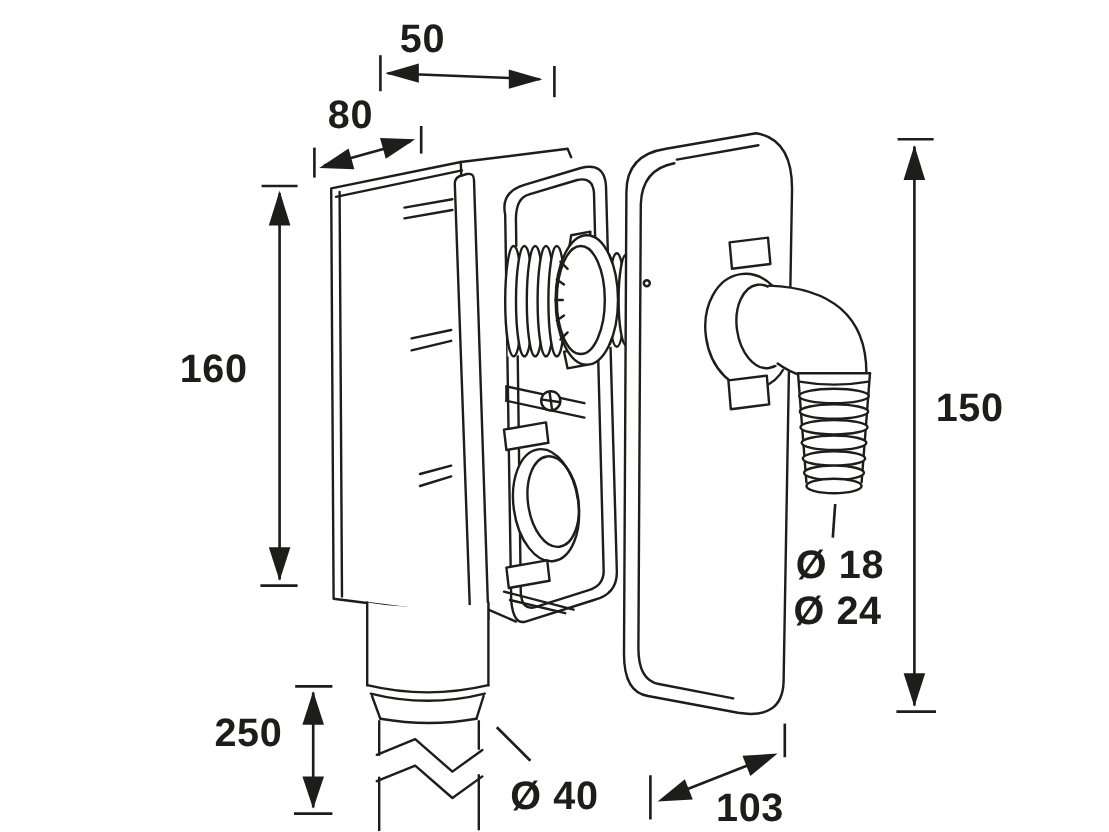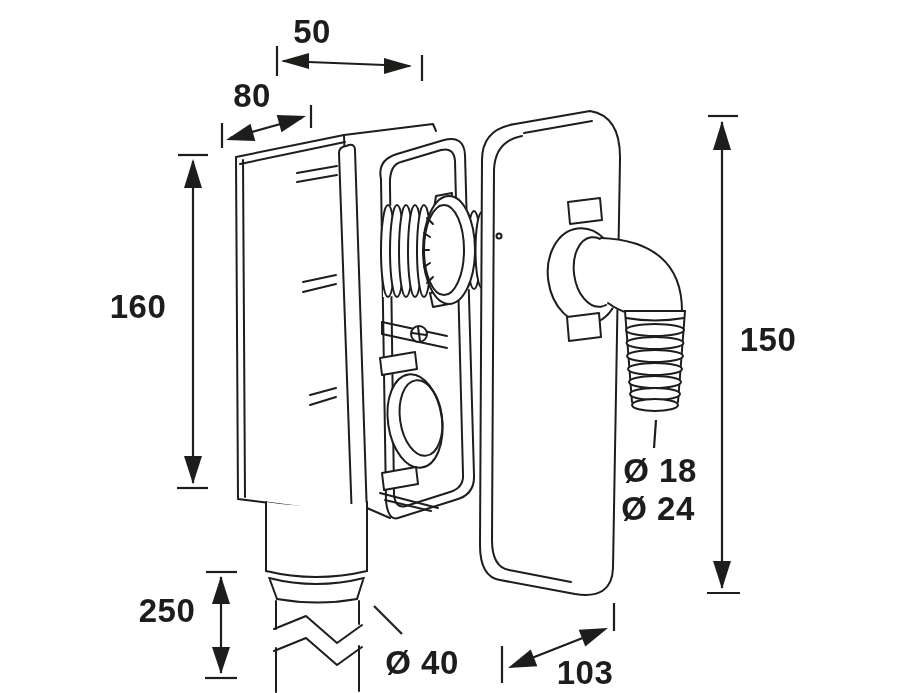--- a/index.html
+++ b/index.html
@@ -1,17 +1,17 @@
 <!DOCTYPE html>
 <html><head>
 <meta charset="utf-8">
 <style>
   html,body{margin:0;padding:0;background:#ffffff;}
   .stage{position:relative;width:884px;height:693px;background:#ffffff;overflow:hidden;
-         font-family:"Liberation Sans",sans-serif;}
+         font-family:"Liberation Sans",sans-serif;margin-left:40px;}
   svg{display:block;}
   .ln{stroke:#1d1d1b;stroke-width:2;fill:none;stroke-linecap:round;stroke-linejoin:round;}
   .lnf{stroke:#1d1d1b;stroke-width:2;fill:#ffffff;stroke-linejoin:round;}
   .patch{fill:#ffffff;stroke:none;}
   .dim{stroke:#1d1d1b;stroke-width:2.2;fill:none;stroke-linecap:butt;}
   .ah{fill:#1d1d1b;stroke:none;}
   .dimtext{fill:#1d1d1b;font-family:"Liberation Sans",sans-serif;font-weight:bold;
            font-size:33px;letter-spacing:0.5px;text-anchor:middle;}
 </style>
 </head>

